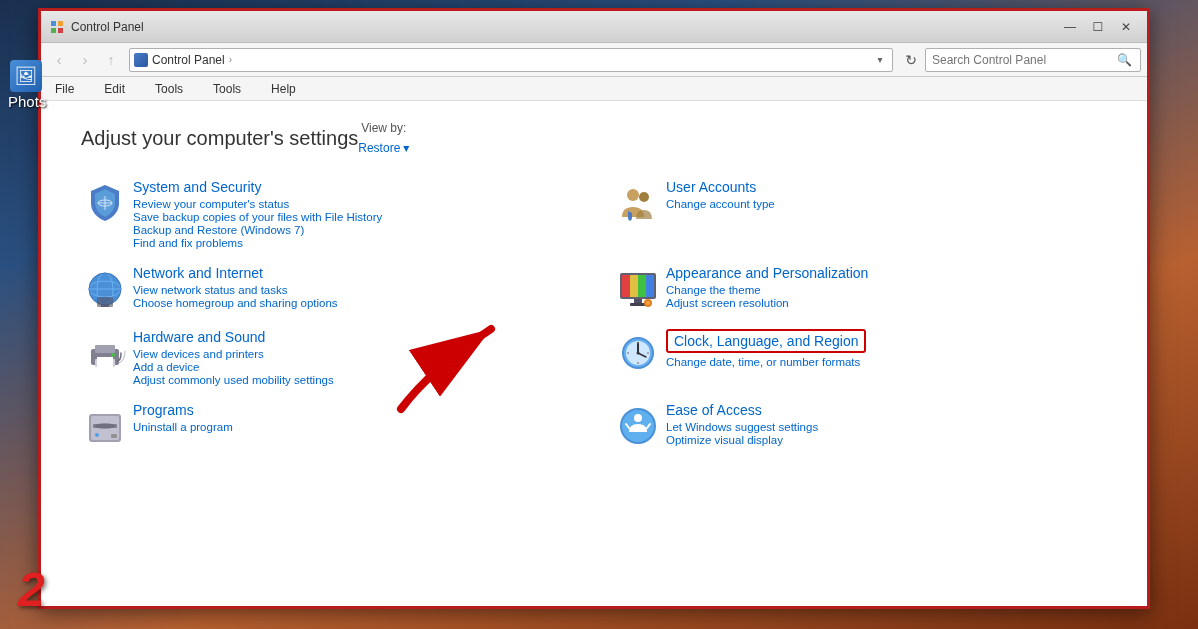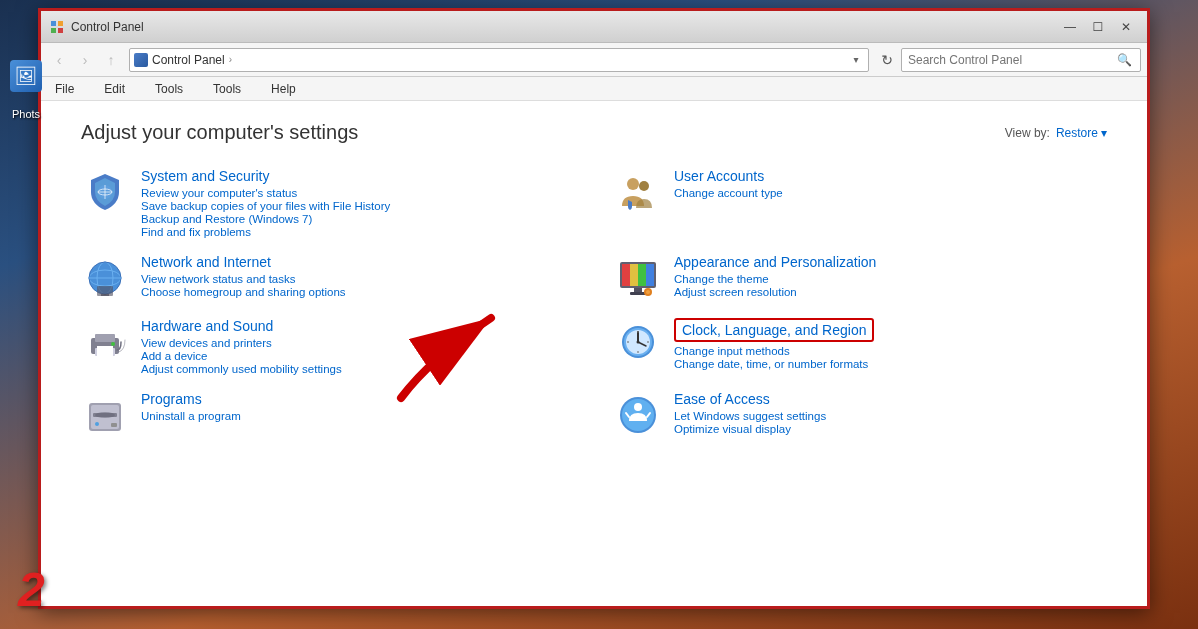--- a/index.html
+++ b/index.html
@@ -48,23 +48,23 @@
       border-radius: 4px;
       display: flex;
       align-items: center;
       justify-content: center;
       color: white;
       font-size: 18px;
       margin: 0 auto;
     }
     .desktop-icon .icon-label {
       color: white;
-      font-size: 11px;
+      font-size: 15px;
       text-shadow: 1px 1px 2px black;
-      margin-top: 16px;
+      margin-top: 1px;
     }
 
     
     .window {
       position: absolute;
       top: 8px;
       left: 38px;
       right: 48px;
       bottom: 20px;
       background: #f0f0f0;
@@ -197,21 +197,21 @@
       cursor: pointer;
       border-radius: 2px;
       display: flex;
       align-items: center;
       justify-content: center;
       color: #555;
       font-size: 14px;
     }
     .search-box {
       height: 24px;
-      width: 240px;
+      width: 216px;
       border: 1px solid #b0b0b0;
       border-radius: 2px;
       display: flex;
       align-items: center;
       background: white;
       padding: 0 6px;
     }
     .search-box input {
       border: none;
       outline: none;
@@ -254,55 +254,56 @@
     .content {
       flex: 1;
       background: white;
       padding: 20px 40px;
       overflow: auto;
     }
 
     
     .content-header {
       display: flex;
-      justify-content: space-between;
+      justify-content: flex-start;
       align-items: center;
       margin-bottom: 24px;
     }
     .content-title {
       font-size: 20px;
       color: #333;
       font-weight: 300;
     }
     .view-by {
       display: flex;
       align-items: center;
       gap: 6px;
       font-size: 12px;
       color: #555;
+      flex-direction: column;
     }
     .view-by-label { color: #555; }
     .view-by-value {
       color: #0066cc;
       cursor: pointer;
       display: flex;
       align-items: center;
       gap: 3px;
     }
 
     
     .categories-grid {
       display: grid;
       grid-template-columns: 1fr 1fr;
       gap: 16px 40px;
     }
 
     .category-item {
       display: flex;
-      gap: 12px;
+      gap: 4px;
       align-items: flex-start;
     }
 
     .category-icon {
       width: 48px;
       height: 48px;
       flex-shrink: 0;
       display: flex;
       align-items: center;
       justify-content: center;
@@ -547,21 +548,20 @@
 
               <line x1="22" y1="11" x2="22" y2="13" stroke="#666" stroke-width="1"></line>
               <line x1="33" y1="22" x2="31" y2="22" stroke="#666" stroke-width="1"></line>
               <line x1="22" y1="33" x2="22" y2="31" stroke="#666" stroke-width="1"></line>
               <line x1="11" y1="22" x2="13" y2="22" stroke="#666" stroke-width="1"></line>
             </svg>
           </div>
           <div class="category-content">
             <div class="category-title highlighted">Clock, Language, and Region</div>
             <div class="category-links">
-              <span class="category-link">Change input methods</span>
               <span class="category-link">Change date, time, or number formats</span>
             </div>
           </div>
         </div>
 
         <div class="category-item">
           <div class="category-icon">
             <svg width="44" height="44" viewBox="0 0 44 44">
 
               <rect x="6" y="10" width="32" height="28" rx="3" fill="#a0a0b0"></rect>

